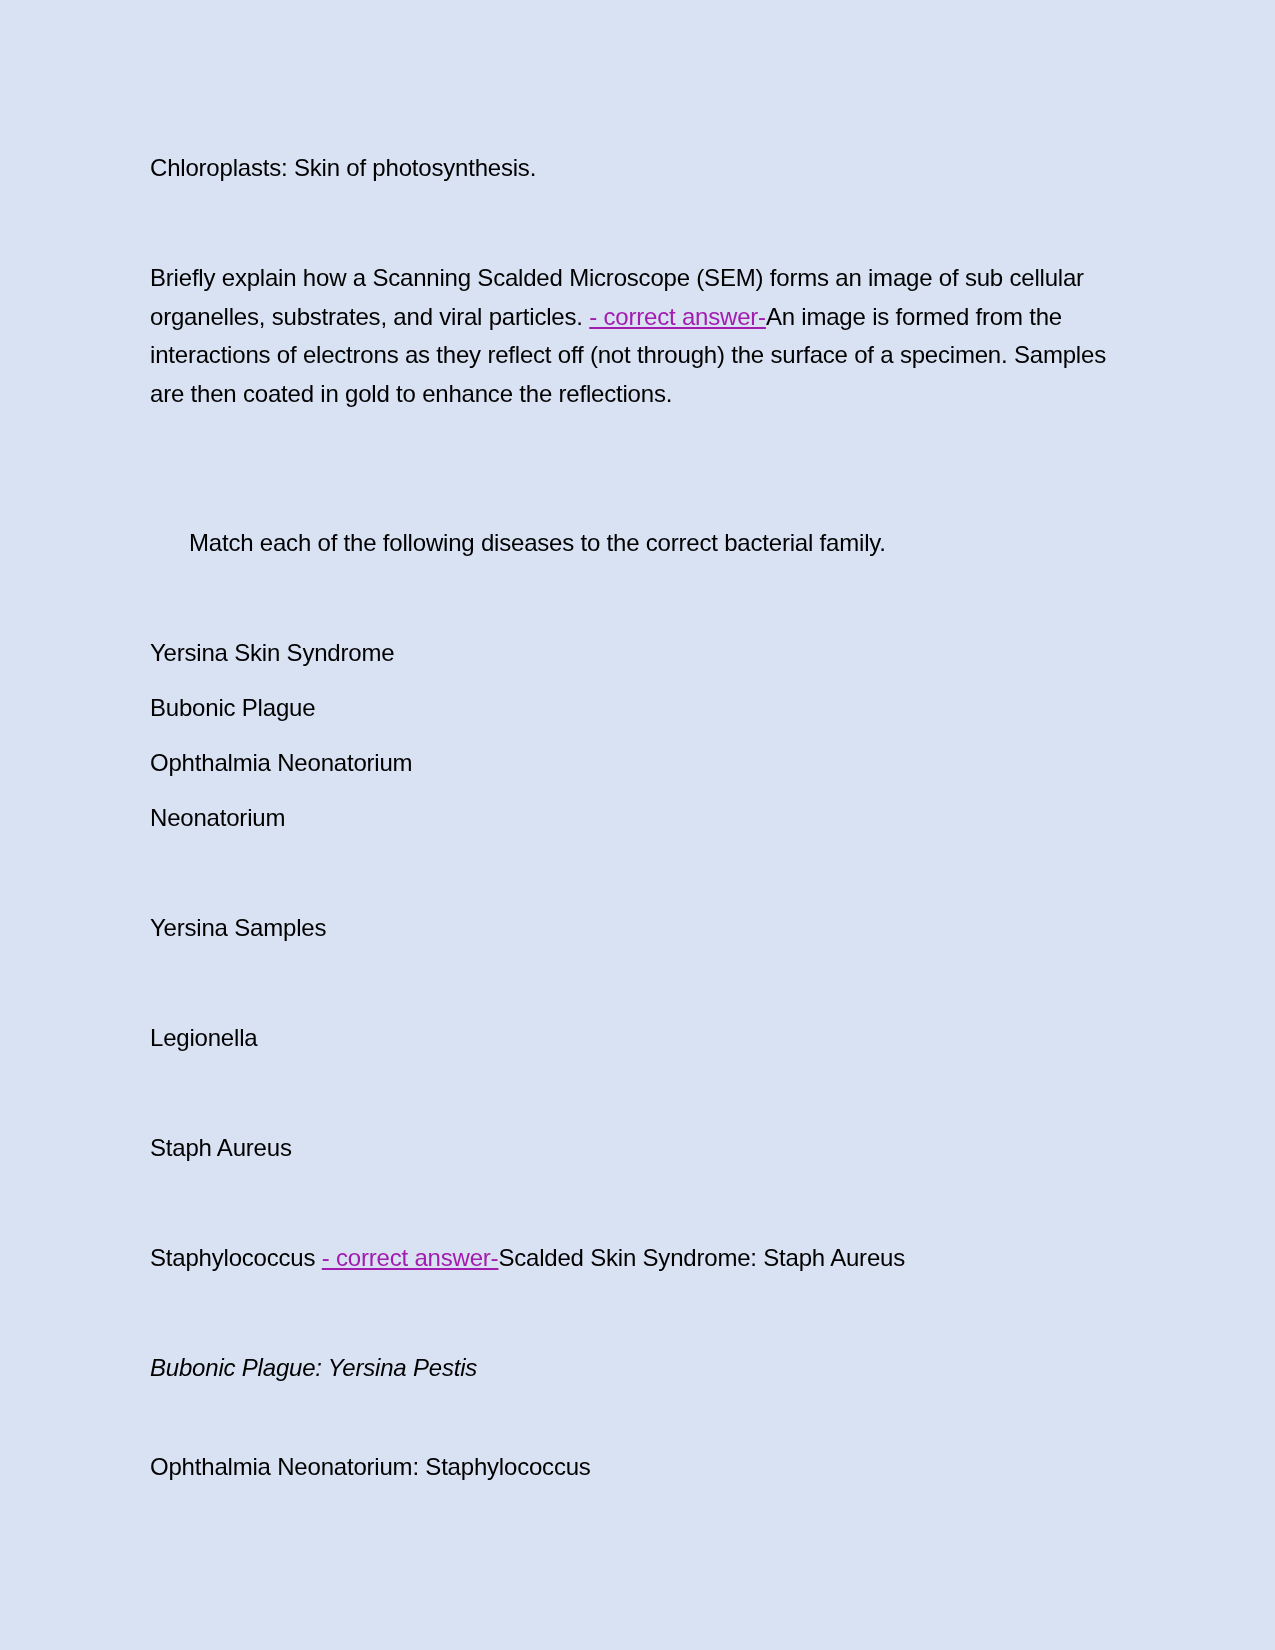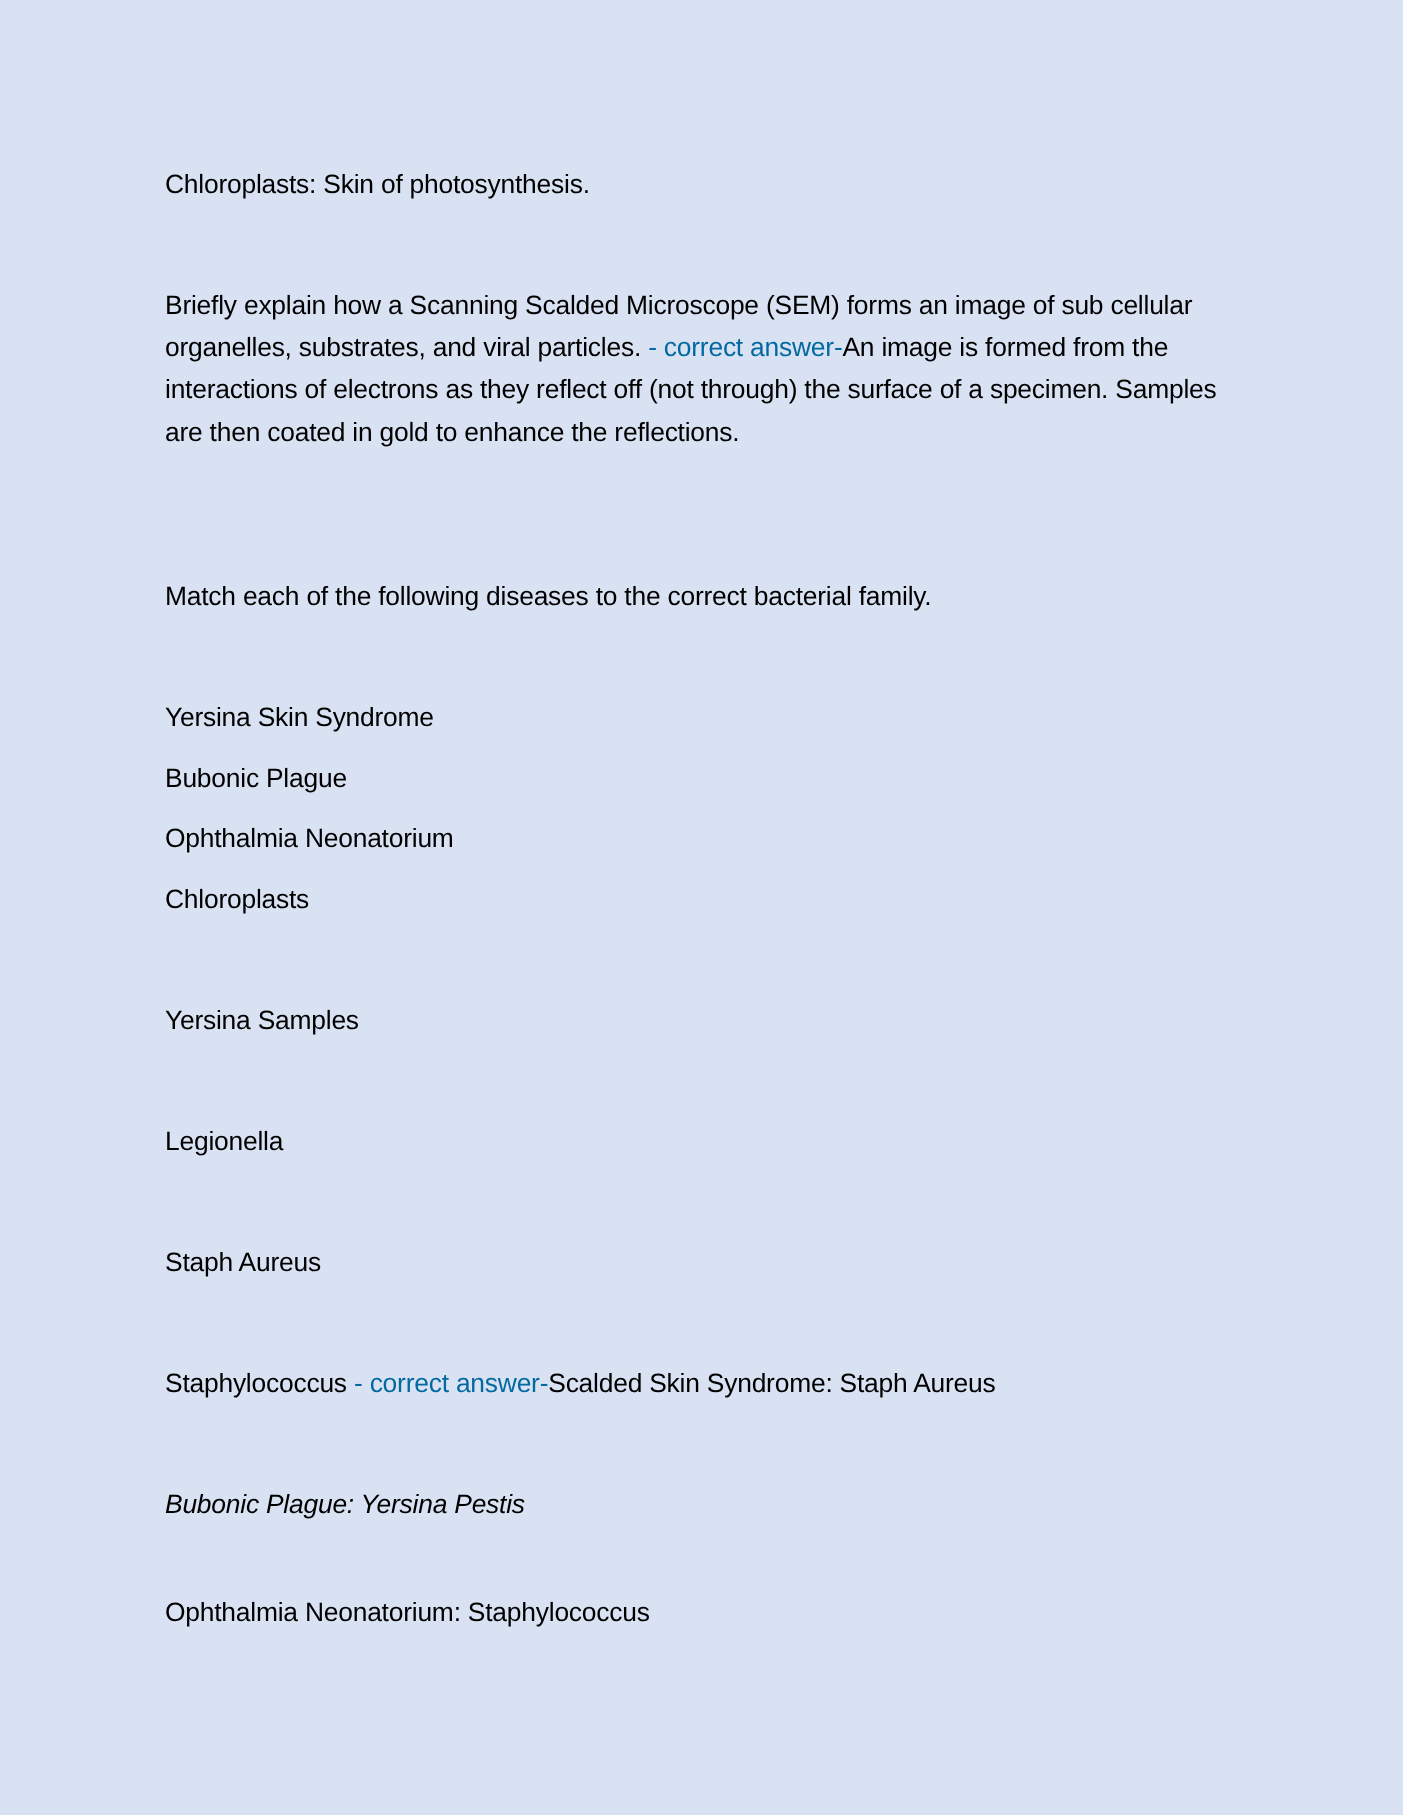--- a/index.html
+++ b/index.html
@@ -20,37 +20,37 @@
     letter-spacing: -0.2px;
   }
   .para {
     position: absolute;
     left: 150px;
     width: 960px;
     font-size: 24px;
     line-height: 38.5px;
     letter-spacing: -0.2px;
   }
-  .red { color: #0369a1; }
+  .red { color: #a21caf; text-decoration: underline; }
 </style>
 </head>
 <body>
 
 <div class="line" style="top:149px;">Chloroplasts: Skin of photosynthesis.</div>
 
 <div class="para" style="top:259px;">
   <span>Briefly explain how a Scanning Scalded Microscope (SEM) forms an image of sub cellular organelles, substrates, and viral particles. </span><span class="red">- correct answer-</span><span>An image is formed from the interactions of electrons as they reflect off (not through) the surface of a specimen. Samples are then coated in gold to enhance the reflections.</span>
 </div>
 
-<div class="line" style="top:524px;">Match each of the following diseases to the correct bacterial family.</div>
+<div class="line" style="top:524px;margin-left:39px;">Match each of the following diseases to the correct bacterial family.</div>
 
 <div class="line" style="top:634px;">Yersina Skin Syndrome</div>
 <div class="line" style="top:689px;">Bubonic Plague</div>
 <div class="line" style="top:744px;">Ophthalmia Neonatorium</div>
-<div class="line" style="top:799px;">Chloroplasts</div>
+<div class="line" style="top:799px;">Neonatorium</div>
 
 <div class="line" style="top:909px;">Yersina Samples</div>
 <div class="line" style="top:1019px;">Legionella</div>
 <div class="line" style="top:1129px;">Staph Aureus</div>
 
 <div class="line" style="top:1239px;">
   <span>Staphylococcus </span><span class="red">- correct answer-</span><span>Scalded Skin Syndrome: Staph Aureus</span>
 </div>
 
 <div class="line" style="top:1349px;font-style:italic;">Bubonic Plague: Yersina Pestis</div>

